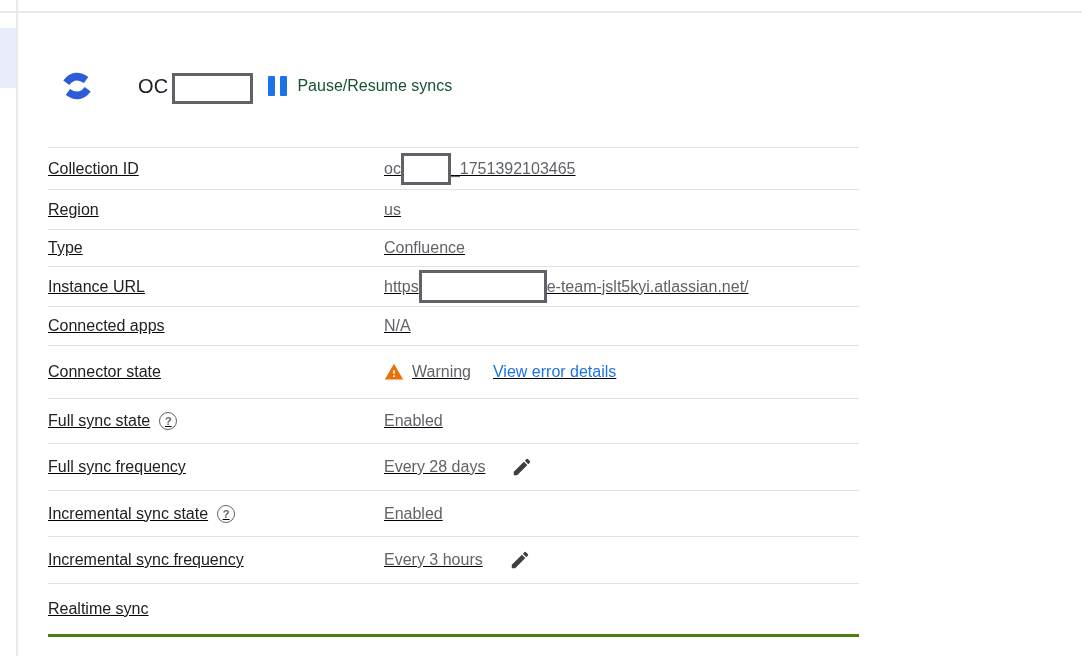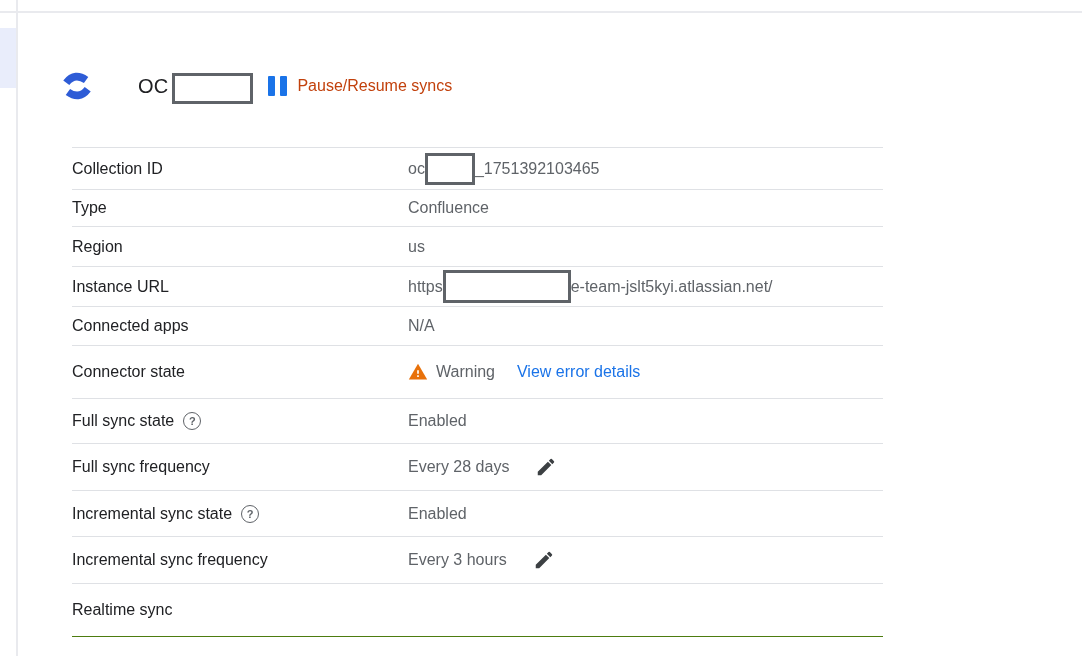--- a/index.html
+++ b/index.html
@@ -14,25 +14,25 @@
 
   .header{position:absolute;left:62px;top:66px;height:40px;display:flex;align-items:center;}
   .logo{width:30px;height:30px;margin-right:46px;flex:none;}
   .title{font-size:20px;font-weight:500;color:#202124;letter-spacing:.2px;}
   .red-box{background:#fff;border:3px solid #5f6368;display:inline-block;box-sizing:border-box;}
   .hdr-red-box{width:81px;height:31px;margin-left:4px;margin-top:4px;}
   .pause-btn{display:flex;align-items:center;margin-left:15px;cursor:pointer;}
   .pause-icon{display:flex;margin-right:10px;}
   .pause-icon i{display:block;width:7px;height:20px;background:#1a73e8;border-radius:1px;}
   .pause-icon i + i{margin-left:5px;}
-  .pause-label{color:#c2410c;font-size:16px;font-weight:500;}
+  .pause-label{color:#14532d;font-size:16px;font-weight:500;}
 
-  .table{position:absolute;left:72px;top:147px;width:811px;}
+  .table{position:absolute;left:48px;top:147px;width:811px;text-decoration:underline;}
   .row{display:flex;align-items:center;border-top:1px solid #dfe1e5;box-sizing:border-box;}
-  .row:last-child{border-bottom:1px solid #4d7c0f;}
+  .row:last-child{border-bottom:3px solid #4d7c0f;}
   .label{width:336px;flex:none;font-size:16px;font-weight:500;color:#202124;display:flex;align-items:center;}
   .help{width:16px;height:16px;border:1.5px solid #5f6368;border-radius:50%;
     display:inline-flex;align-items:center;justify-content:center;
     font-size:11px;font-weight:700;color:#5f6368;margin-left:9px;flex:none;}
   .value{display:flex;align-items:center;font-size:16px;color:#5f6368;min-width:0;}
   .value .red-box{flex:none;}
   .link{color:#1a73e8;font-weight:500;font-size:16px;cursor:pointer;white-space:nowrap;}
   .icon-wrap{display:inline-flex;align-items:center;flex:none;}
   .icon-btn{cursor:pointer;}
 </style>
@@ -65,34 +65,34 @@
     <div class="row" style="height: 42px;">
       <div class="label">
         <span>Collection ID</span>
       </div>
       <div class="value">
         <span>oc</span>
         <span class="red-box" style="width: 50px; height: 32px;"></span>
         <span>_1751392103465</span>
       </div>
     </div>
+    <div class="row" style="height: 40px;">
+      <div class="label">
+        <span>Region</span>
+      </div>
+      <div class="value">
+        <span>us</span>
+      </div>
+    </div>
     <div class="row" style="height: 37px;">
       <div class="label">
         <span>Type</span>
       </div>
       <div class="value">
         <span>Confluence</span>
-      </div>
-    </div>
-    <div class="row" style="height: 40px;">
-      <div class="label">
-        <span>Region</span>
-      </div>
-      <div class="value">
-        <span>us</span>
       </div>
     </div>
     <div class="row" style="height: 40px;">
       <div class="label">
         <span>Instance URL</span>
       </div>
       <div class="value">
         <span>https</span>
         <span class="red-box" style="width: 128px; height: 33px;"></span>
         <span>e-team-jslt5kyi.atlassian.net/</span>

